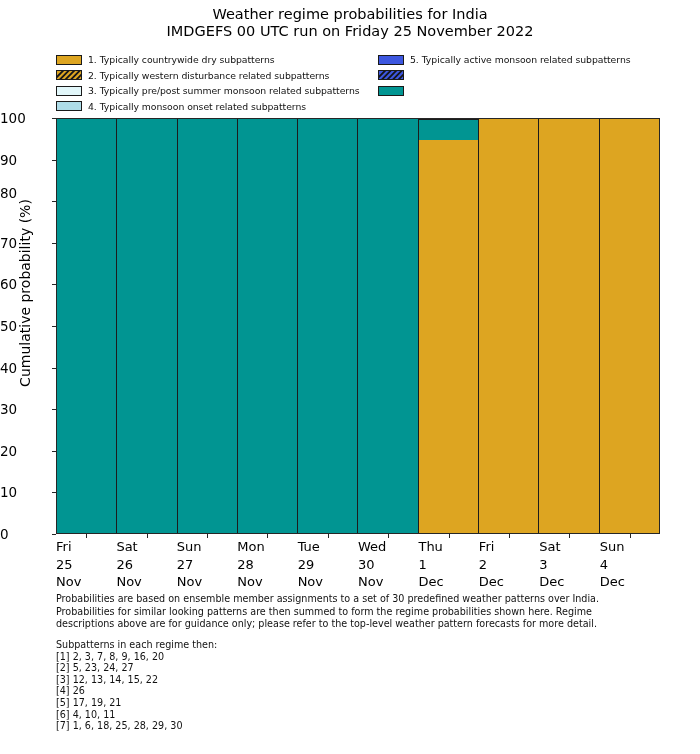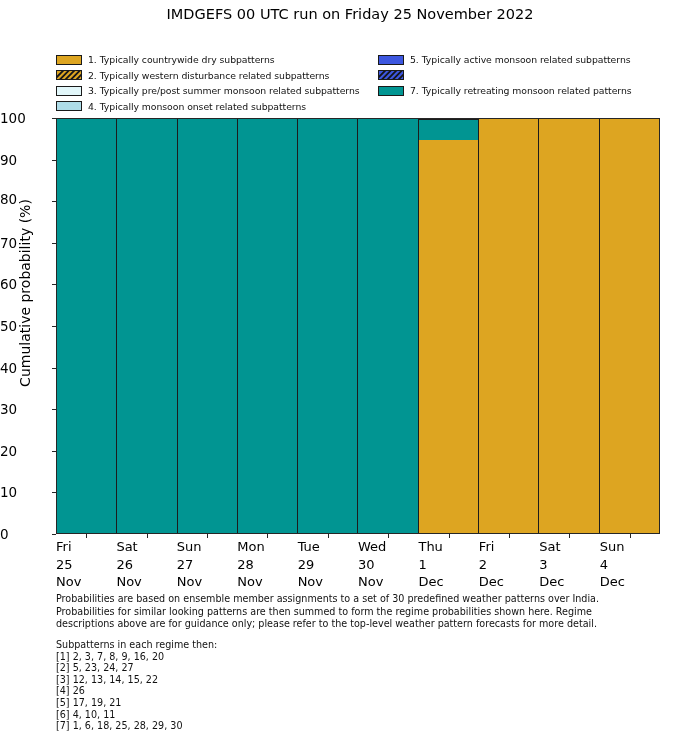--- a/index.html
+++ b/index.html
@@ -176,20 +176,21 @@
     width: 420px;
     font-size: 9.6px;
     line-height: 11.6px;
     color: #111;
   }
 </style>
 </head>
 <body>
 
 <div class="title-block">
+  <div class="title-line">Weather regime probabilities for India</div>
   <div class="title-line">IMDGEFS 00 UTC run on Friday 25 November 2022</div>
 </div>
 
 <div class="legend">
   <div class="legend-col left" id="legend-left">
       <div class="legend-item">
         <span class="swatch" style="background:#DDA521"></span>
         <span class="legend-label">1. Typically countrywide dry subpatterns</span>
       </div>
       <div class="legend-item">
@@ -218,21 +219,20 @@
       <div class="legend-item">
         <span class="swatch">
           <svg viewBox="0 0 26 10" preserveAspectRatio="none">
             <rect x="0" y="0" width="26" height="10" fill="#3D57E0"></rect>
             <path d="M -4 12 L 8 -2 M 2 12 L 14 -2 M 8 12 L 20 -2 M 14 12 L 26 -2 M 20 12 L 32 -2" stroke="#15161a" stroke-width="2.1" fill="none"></path>
           </svg>
         </span>
       </div>
       <div class="legend-item">
         <span class="swatch" style="background:#019592"></span>
-        <span class="legend-label">7. Typically retreating monsoon related patterns</span>
       </div>
     </div>
 </div>
 
 <div class="plot-wrap">
 
   <div class="ylabel">Cumulative probability (%)</div>
 
   <div id="yticks-host">
       <div class="ytick" style="top: 534px;">0</div>
@@ -244,21 +244,21 @@
       <div class="ytick" style="top: 409.2px;">30</div>
       <div class="ytick-mark" style="top: 409.2px;"></div>
       <div class="ytick" style="top: 367.6px;">40</div>
       <div class="ytick-mark" style="top: 367.6px;"></div>
       <div class="ytick" style="top: 326px;">50</div>
       <div class="ytick-mark" style="top: 326px;"></div>
       <div class="ytick" style="top: 284.4px;">60</div>
       <div class="ytick-mark" style="top: 284.4px;"></div>
       <div class="ytick" style="top: 242.8px;">70</div>
       <div class="ytick-mark" style="top: 242.8px;"></div>
-      <div class="ytick" style="top: 199px;">80</div>
+      <div class="ytick" style="top: 193px;">80</div>
       <div class="ytick-mark" style="top: 201.2px;"></div>
       <div class="ytick" style="top: 159.6px;">90</div>
       <div class="ytick-mark" style="top: 159.6px;"></div>
       <div class="ytick" style="top: 118px;">100</div>
       <div class="ytick-mark" style="top: 118px;"></div>
     </div>
 
   <div class="plot-area">
     <div class="bars" id="bars-host">
         <div class="bar-col" title="Fri 25 Nov">

